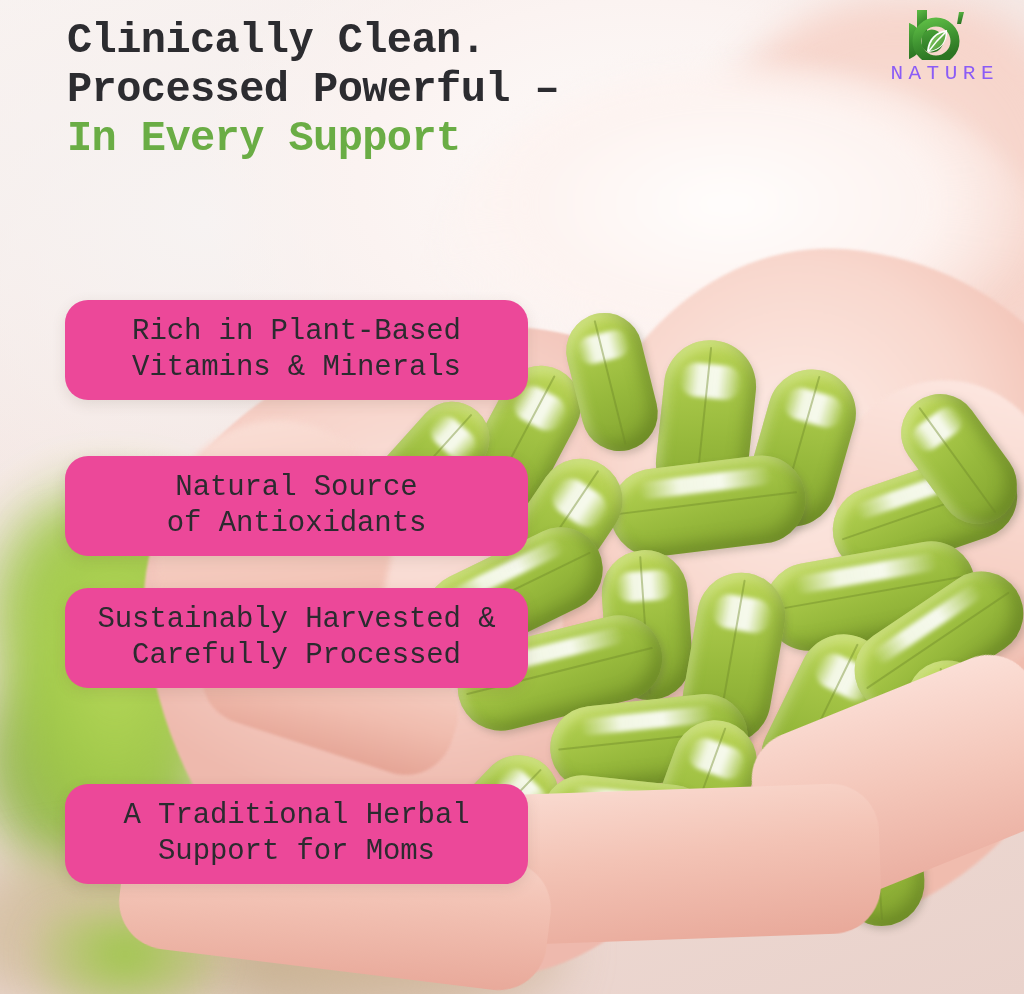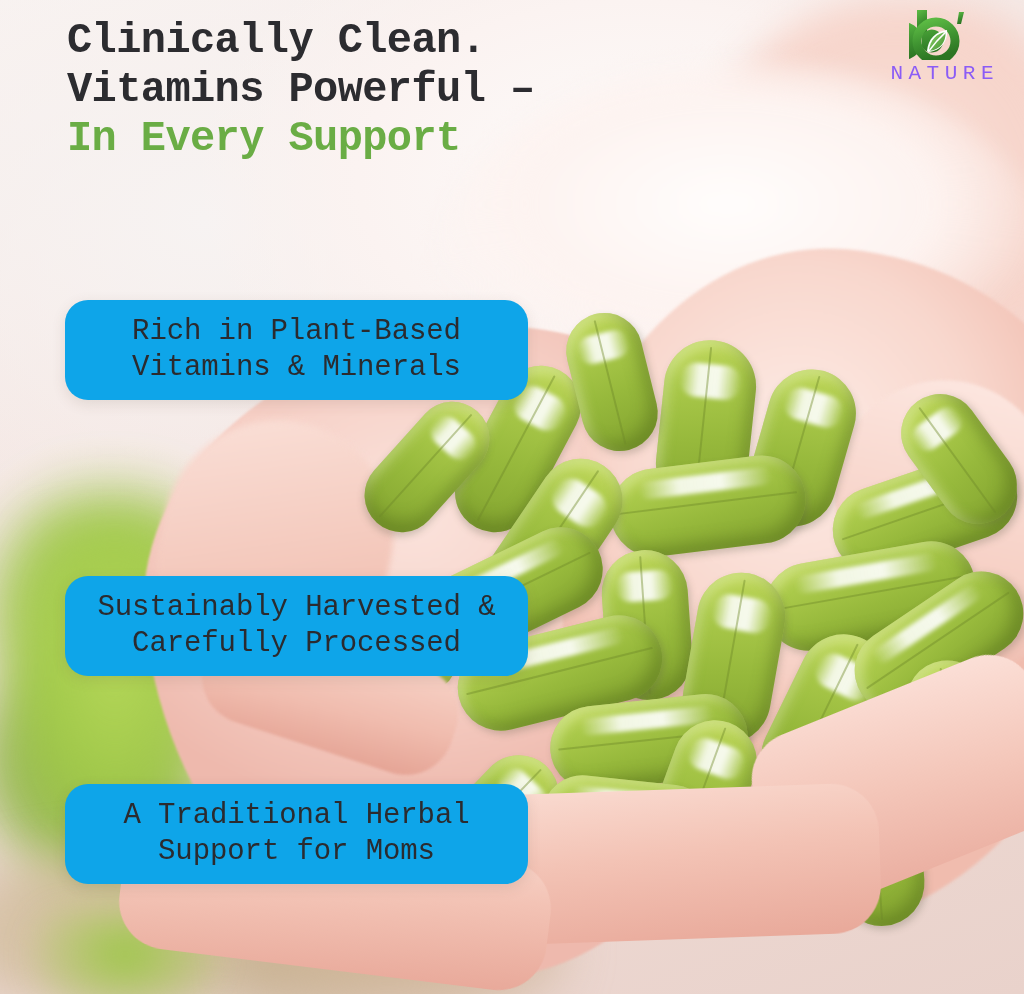--- a/index.html
+++ b/index.html
@@ -202,41 +202,41 @@
     background: rgba(110,136,40,0.42);
     border-radius: 2px;
   }
   .cap.v::after { left: 4%; top: 46%; width: 92%; height: 2px; }
 
   
   .pill {
     position: absolute;
     left: 65px;
     width: 463px;
-    background: #0ea5e9;
+    background: #ec4899;
     border-radius: 23px;
     box-shadow: 0 4px 14px rgba(90,70,55,0.13);
     display: flex;
     align-items: center;
     justify-content: center;
     text-align: center;
     box-sizing: border-box;
     padding: 10px 18px;
   }
   .pill-text {
     font-size: 29px;
     line-height: 1.23;
     font-weight: 500;
     color: #2b2b2f;
     letter-spacing: -0.1px;
     white-space: pre-line;
   }
   .pill-1 { top: 300px; height: 100px; }
   .pill-2 { top: 456px; height: 100px; }
-  .pill-3 { top: 576px; height: 100px; }
+  .pill-3 { top: 588px; height: 100px; }
   .pill-4 { top: 768px; height: 100px; margin-top: 16px; }
 
   
   .headline {
     position: absolute;
     left: 67px;
     top: 17px;
     width: 700px;
   }
   .hl-line {
@@ -335,21 +335,21 @@
     </div>
 
     <div class="finger f4"></div>
     <div class="finger f3"></div>
     <div class="finger f2"></div>
     <div class="finger f1"></div>
   </div>
 
   <div class="headline">
     <div class="hl-line">Clinically Clean.</div>
-    <div class="hl-line"><span>Vitamins Powerful</span><span class="hl-dash"> –</span></div>
+    <div class="hl-line"><span>Processed Powerful</span><span class="hl-dash"> –</span></div>
     <div class="hl-line hl-green">In Every Support</div>
   </div>
 
   <div class="logo">
     <div class="logo-row">
       <svg class="logo-mark" width="66" height="52" viewBox="0 0 66 52">
         <defs>
           <linearGradient id="gb" x1="0" y1="0" x2="0.3" y2="1">
             <stop offset="0%" stop-color="#5ebd45"></stop>
             <stop offset="55%" stop-color="#3f9331"></stop>
@@ -373,20 +373,24 @@
         <path d="M50 4 l5 0 l-3 12 l-4 0 z" fill="url(#gb)"></path>
       </svg>
     </div>
     <div class="logo-sub">NATURE</div>
   </div>
 
   <div class="pill pill-1">
     <span class="pill-text">Rich in Plant-Based
 Vitamins &amp; Minerals</span>
   </div>
+  <div class="pill pill-2">
+    <span class="pill-text">Natural Source
+of Antioxidants</span>
+  </div>
   <div class="pill pill-3">
     <span class="pill-text">Sustainably Harvested &amp;
 Carefully Processed</span>
   </div>
   <div class="pill pill-4">
     <span class="pill-text">A Traditional Herbal
 Support for Moms</span>
   </div>
 
 </div>

